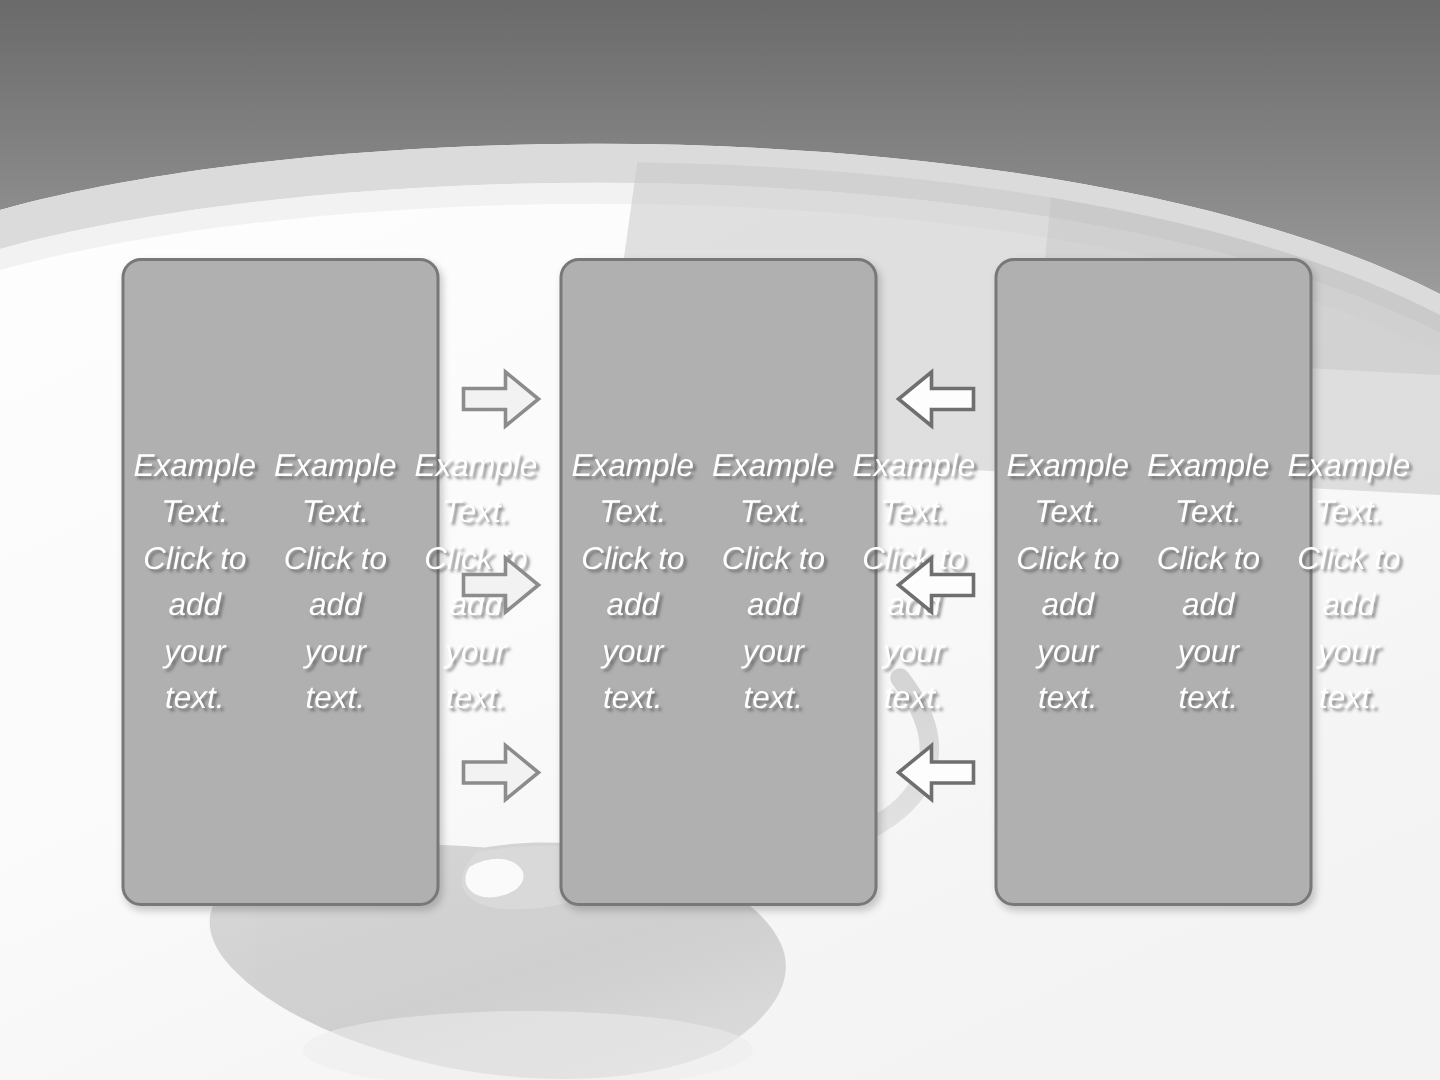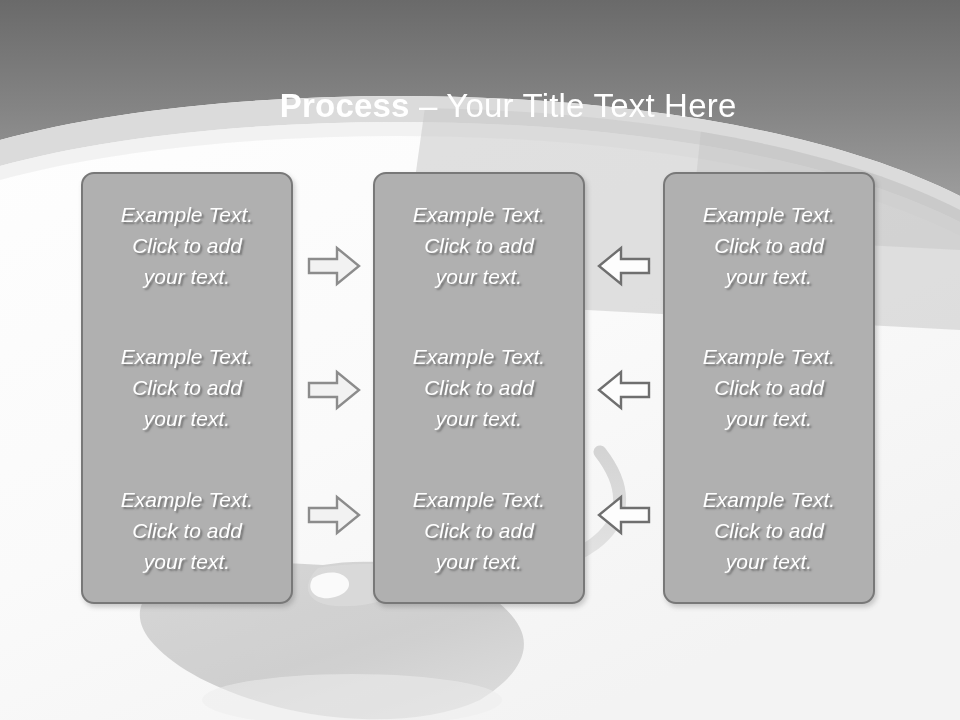--- a/index.html
+++ b/index.html
@@ -48,21 +48,20 @@
   .col {
     position: absolute;
     top: 172px;
     height: 432px;
     background: #b0b0b0;
     border: 2px solid #787878;
     border-radius: 13px;
     box-sizing: border-box;
     box-shadow: 2px 3px 5px rgba(90,90,90,0.30);
     display: flex;
-    flex-direction: column;
     justify-content: space-around;
     align-items: center;
     z-index: 4;
   }
   #col-1 { left: 81px;  width: 212px; }
   #col-2 { left: 373px; width: 212px; }
   #col-3 { left: 663px; width: 212px; }
 
   .cell {
     width: 100%;
@@ -143,25 +142,20 @@
                C232,698 176,672 150,640 C128,612 142,586 188,572
                C228,560 280,562 323,565 Z" fill="url(#mouseGrad)"></path>
       <path d="M318,568 C352,562 394,562 428,572 C408,596 372,608 336,606
                C306,604 300,586 318,568 Z" fill="#d9d9d9" opacity="0.85"></path>
       <path d="M313,578 C327,570 342,571 348,580 C352,588 344,596 330,598
                C316,600 305,590 313,578 Z" fill="#fbfbfb"></path>
       <ellipse cx="352" cy="700" rx="150" ry="26" fill="#ededed" opacity="0.55"></ellipse>
     </g>
   </svg>
 
-  <div class="title-bar">
-    <span class="title-text">
-      <span class="title-strong">Process</span><span class="title-rest"> – Your Title Text Here</span>
-    </span>
-  </div>
 
   <div class="col" id="col-1">
     <div class="cell">Example Text.
 Click  to add
 your text.</div>
     <div class="cell">Example Text.
 Click  to add
 your text.</div>
     <div class="cell">Example Text.
 Click  to add

